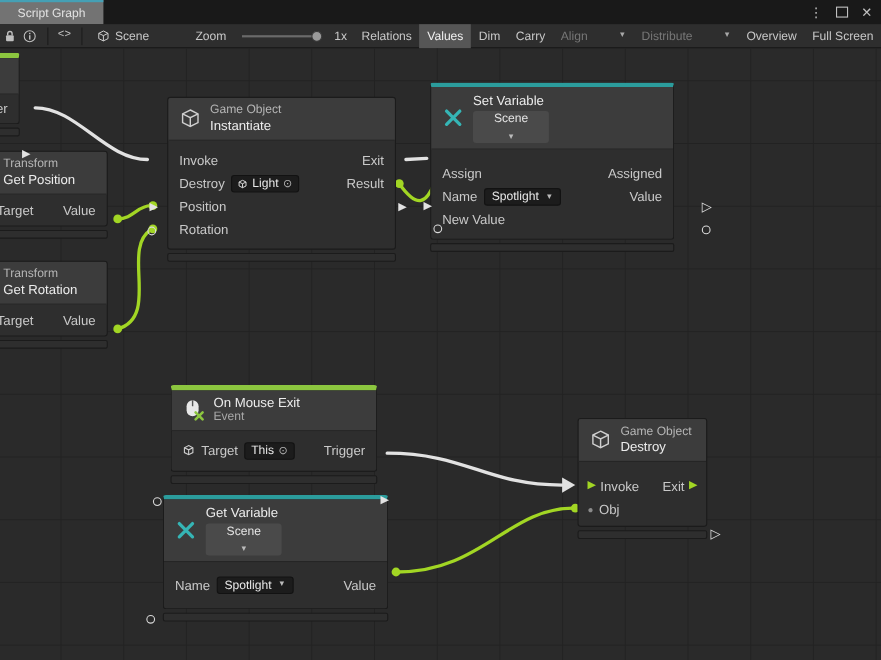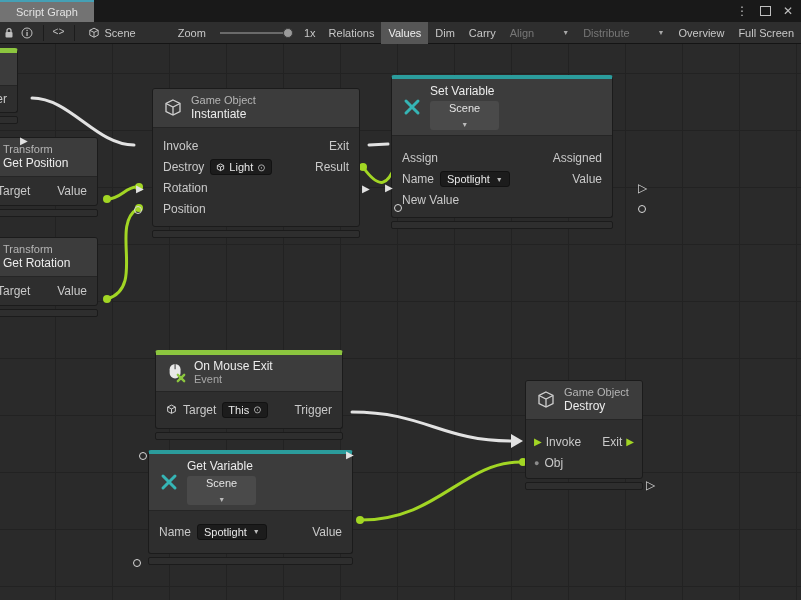--- a/index.html
+++ b/index.html
@@ -251,24 +251,24 @@
                     <path d="M3 5.5 L10 9 L17 5.5 M10 9 V17" fill="none" stroke="#dcdcdc" stroke-width="2"></path>
                   </svg>
               </span>
               <span>Light</span>
               <span class="picker">⊙</span>
             </span>
           </span>
           <span class="plabel">Result</span>
         </div>
         <div class="row">
+          <span class="plabel">Position</span>
+        </div>
+        <div class="row">
           <span class="plabel">Rotation</span>
-        </div>
-        <div class="row">
-          <span class="plabel">Position</span>
         </div>
       </div>
     </div>
     <div class="node-foot"></div>
   </div>
 
   <div class="node accent-teal" style="left:391px;top:31px;width:222px;">
     <div class="node-main">
       <div class="node-header">
         <span class="iconbox">

